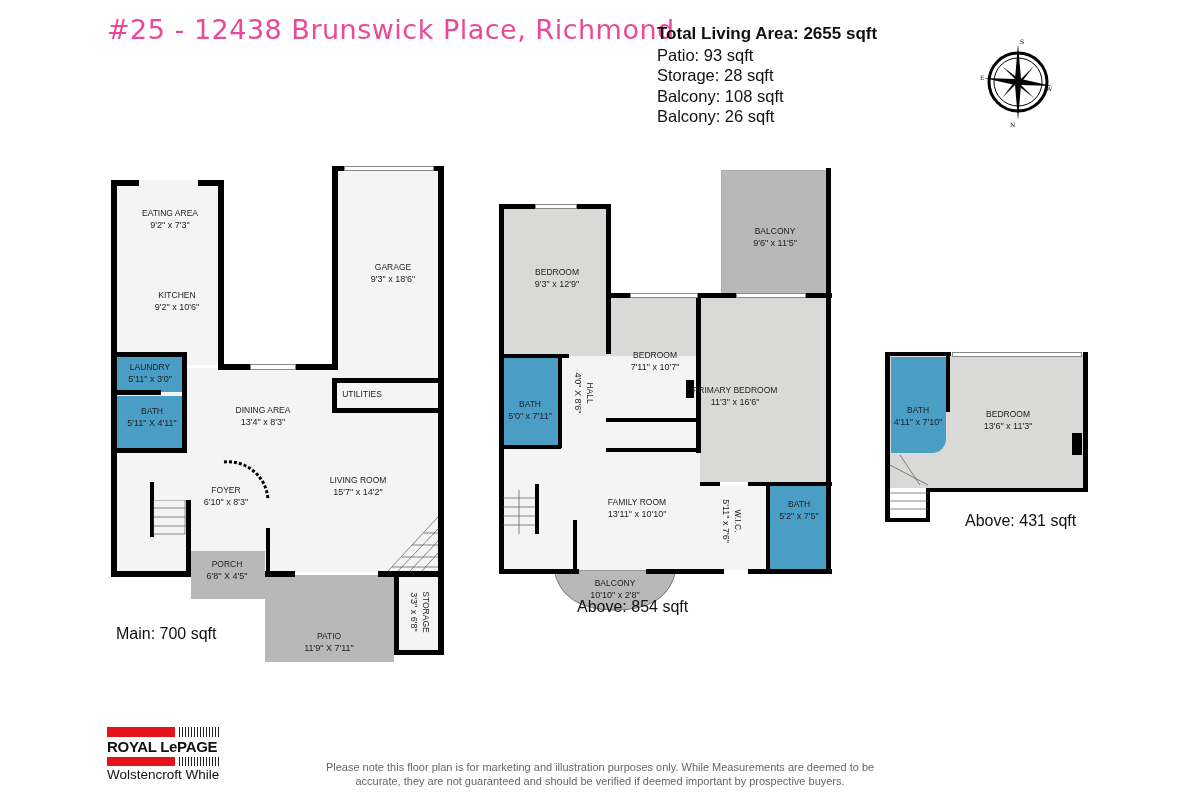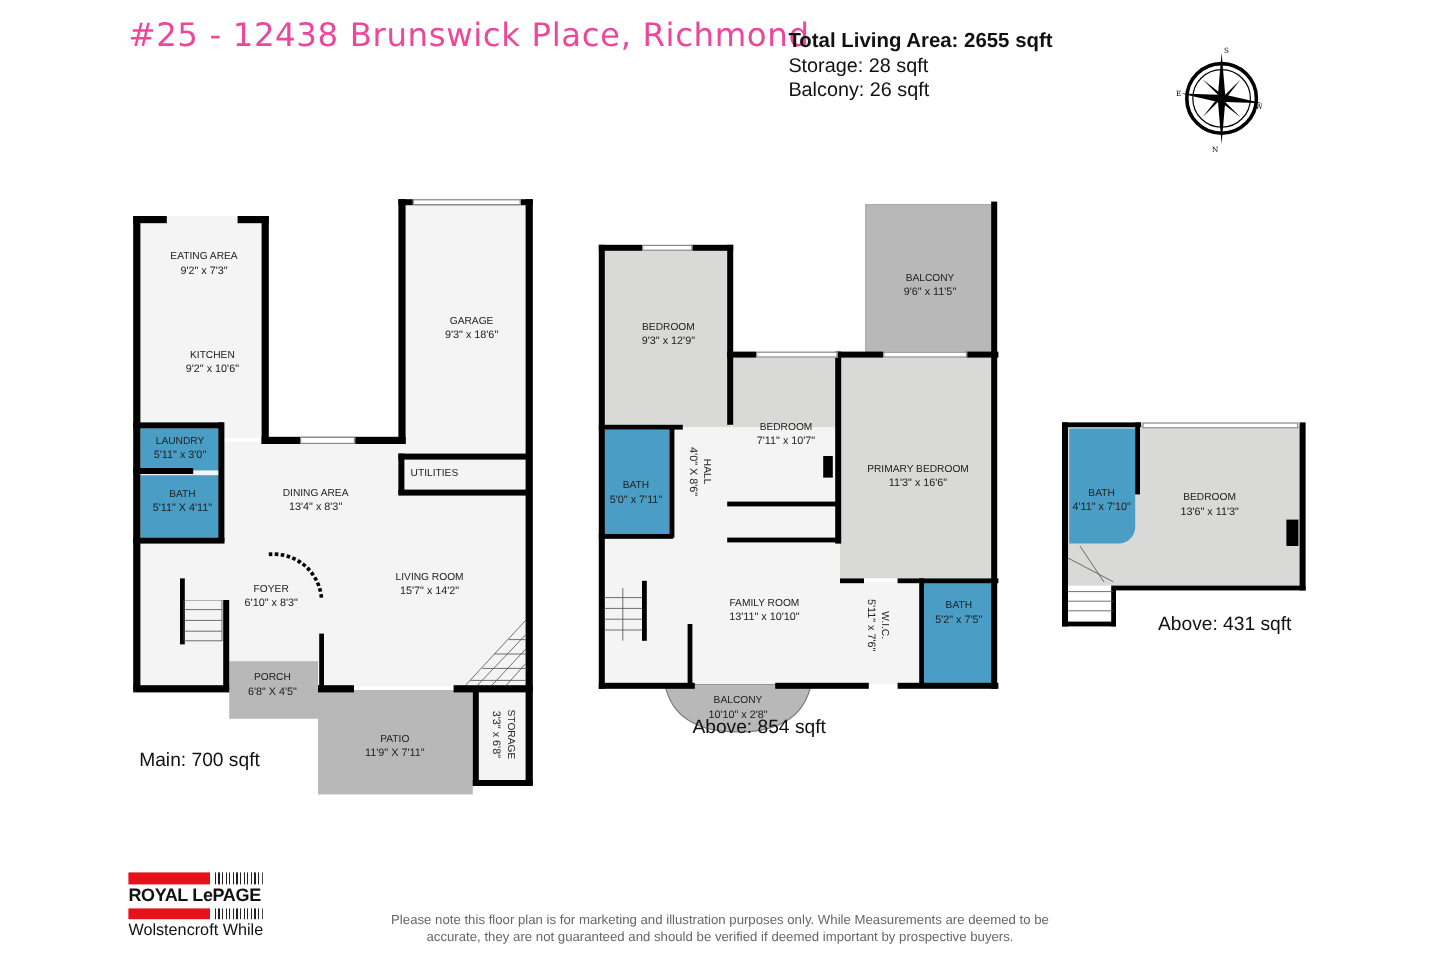--- a/index.html
+++ b/index.html
@@ -21,21 +21,23 @@
   .logo-bar{position:absolute;height:10px;}
   .vert{transform:translate(-50%,-50%) rotate(90deg);}
 </style>
 </head>
 <body>
 
 <div class="abs title">#25 - 12438 Brunswick Place, Richmond</div>
 
 <div class="abs stats">
   <div class="total">Total Living Area: 2655 sqft</div>
+  <div>Patio: 93 sqft</div>
   <div>Storage: 28 sqft</div>
+  <div>Balcony: 108 sqft</div>
   <div>Balcony: 26 sqft</div>
 </div>
 
 <div class="abs" style="left:980px;top:38px;width:72px;height:90px;">
   <svg width="72" height="90" viewBox="0 0 72 90">
     <circle cx="38" cy="44" r="29" fill="none" stroke="#000" stroke-width="3"></circle>
     <circle cx="38" cy="44" r="24" fill="none" stroke="#000" stroke-width="1"></circle>
     <polygon points="38,6 41,41 38,44 35,41" fill="#000"></polygon>
     <polygon points="38,82 41,47 38,44 35,47" fill="#000"></polygon>
     <polygon points="4,40 35,41 38,44 35,47" fill="#000"></polygon>
@@ -117,21 +119,21 @@
   <div class="lbl" style="left:170px;top:219px;"><span>EATING AREA</span><span class="dim">9'2" x 7'3"</span></div>
   <div class="lbl" style="left:177px;top:301px;"><span>KITCHEN</span><span class="dim">9'2" x 10'6"</span></div>
   <div class="lbl" style="left:393px;top:273px;"><span>GARAGE</span><span class="dim">9'3" x 18'6"</span></div>
   <div class="lbl" style="left:150px;top:373px;"><span>LAUNDRY</span><span class="dim">5'11" x 3'0"</span></div>
   <div class="lbl" style="left:152px;top:417px;"><span>BATH</span><span class="dim">5'11" X 4'11"</span></div>
   <div class="lbl" style="left:362px;top:394px;"><span>UTILITIES</span></div>
   <div class="lbl" style="left:263px;top:416px;"><span>DINING AREA</span><span class="dim">13'4" x 8'3"</span></div>
   <div class="lbl" style="left:226px;top:496px;"><span>FOYER</span><span class="dim">6'10" x 8'3"</span></div>
   <div class="lbl" style="left:358px;top:486px;"><span>LIVING ROOM</span><span class="dim">15'7" x 14'2"</span></div>
   <div class="lbl" style="left:227px;top:570px;"><span>PORCH</span><span class="dim">6'8" X 4'5"</span></div>
-  <div class="lbl" style="left:329px;top:621px;"><span>PATIO</span><span class="dim">11'9" X 7'11"</span></div>
+  <div class="lbl" style="left:329px;top:642px;"><span>PATIO</span><span class="dim">11'9" X 7'11"</span></div>
   <div class="lbl vert" style="left:420px;top:612px;"><span>STORAGE</span><span class="dim">3'3" x 6'8"</span></div>
 
   <div class="abs sqft" style="left:116px;top:625px;">Main: 700 sqft</div>
 </div>
 
 <div class="abs" style="left:0;top:0;width:860px;height:660px;">
   <div class="room outdoor" style="left:721px;top:170px;width:106px;height:126px;border:1px solid #aaa;"></div>
   <div class="room grey" style="left:503px;top:208px;width:106px;height:148px;"></div>
   <div class="room grey" style="left:610px;top:296px;width:90px;height:124px;"></div>
   <div class="room grey" style="left:700px;top:296px;width:128px;height:186px;"></div>
@@ -175,21 +177,21 @@
         <line x1="0" y1="17" x2="32" y2="17"></line>
         <line x1="0" y1="26" x2="32" y2="26"></line>
         <line x1="0" y1="35" x2="32" y2="35"></line>
         <line x1="16" y1="0" x2="16" y2="44"></line>
       </g>
   </svg>
 
   <div class="lbl" style="left:775px;top:237px;"><span>BALCONY</span><span class="dim">9'6" x 11'5"</span></div>
   <div class="lbl" style="left:557px;top:278px;"><span>BEDROOM</span><span class="dim">9'3" x 12'9"</span></div>
   <div class="lbl" style="left:655px;top:361px;"><span>BEDROOM</span><span class="dim">7'11" x 10'7"</span></div>
-  <div class="lbl" style="left:765px;top:396px;"><span>PRIMARY BEDROOM</span><span class="dim">11'3" x 16'6"</span></div>
+  <div class="lbl" style="left:735px;top:396px;"><span>PRIMARY BEDROOM</span><span class="dim">11'3" x 16'6"</span></div>
   <div class="lbl" style="left:530px;top:410px;"><span>BATH</span><span class="dim">5'0" x 7'11"</span></div>
   <div class="lbl vert" style="left:584px;top:393px;"><span>HALL</span><span class="dim">4'0" X 8'6"</span></div>
   <div class="lbl" style="left:625px;top:508px;margin-left:12px;"><span>FAMILY ROOM</span><span class="dim">13'11" x 10'10"</span></div>
   <div class="lbl vert" style="left:732px;top:521px;"><span>W.I.C.</span><span class="dim">5'11" x 7'6"</span></div>
   <div class="lbl" style="left:799px;top:510px;"><span>BATH</span><span class="dim">5'2" x 7'5"</span></div>
   <div class="lbl" style="left:615px;top:589px;"><span>BALCONY</span><span class="dim">10'10" x 2'8"</span></div>
 
   <div class="abs sqft" style="left:577px;top:598px;">Above: 854 sqft</div>
 </div>
 

